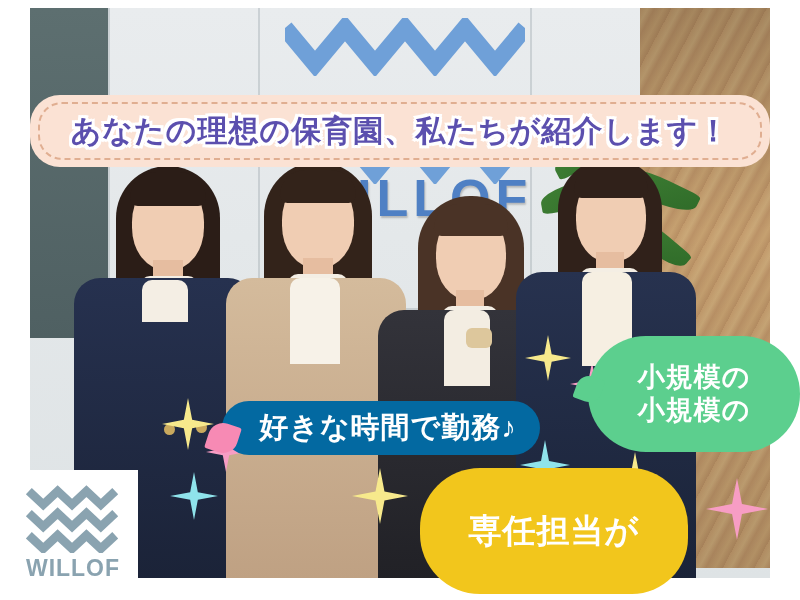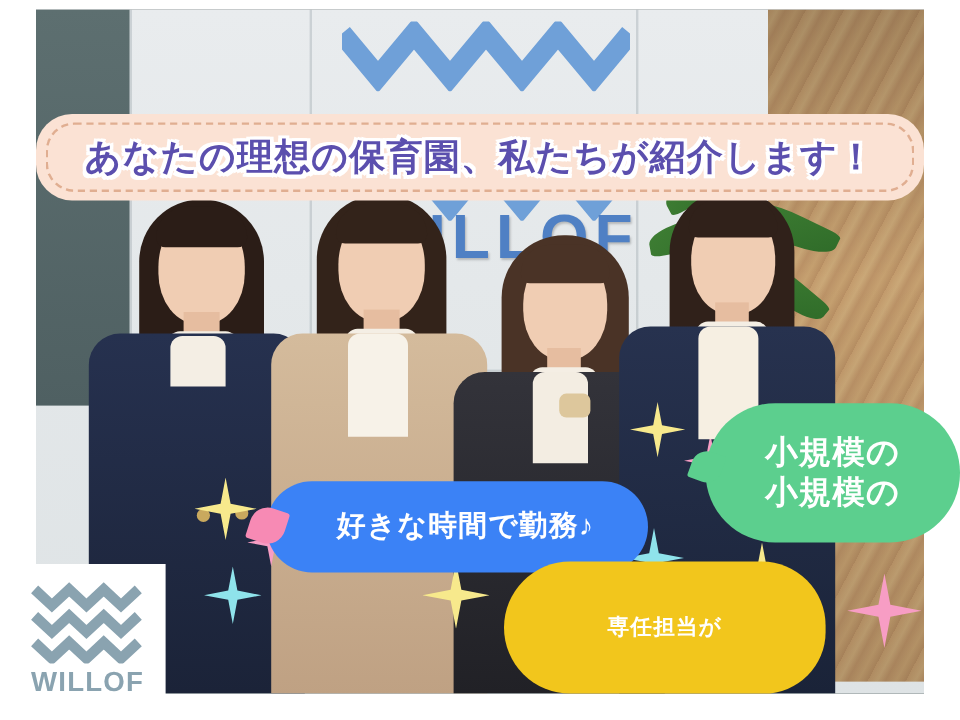--- a/index.html
+++ b/index.html
@@ -122,24 +122,24 @@
     display:flex;align-items:center;justify-content:center;
     text-align:center;
     color:#ffffff;
     font-weight:bold;
     line-height:1.22;
     box-sizing:border-box;
   }
   .bubble span{display:block;}
 
   .bubble-pink{
-    left:222px;top:401px;width:318px;height:76px;
-    background:#3b82f6;
+    left:222px;top:401px;width:318px;height:54px;
+    background:#0369a1;
     border-radius:46px 46px 46px 46px;
-    font-size:24px;
+    font-size:29px;
     letter-spacing:1px;
     padding-left:14px;
   }
   .bubble-pink:after{
     content:"";position:absolute;left:-14px;top:22px;
     width:30px;height:30px;background:#f78ab4;
     border-radius:50% 8% 50% 8%;
     transform:rotate(18deg);
   }
 
@@ -150,24 +150,24 @@
     font-size:30px;letter-spacing:2px;
   }
   .bubble-blue:after{
     content:"";position:absolute;right:-12px;top:30px;
     width:28px;height:28px;background:#7fccfb;
     border-radius:8% 50% 8% 50%;
     transform:rotate(10deg);
   }
 
   .bubble-yellow{
-    left:420px;top:468px;width:268px;height:110px;
+    left:420px;top:468px;width:268px;height:126px;
     background:#f2c61c;
     border-radius:60px 58px 56px 60px;
-    font-size:18px;letter-spacing:1px;
+    font-size:33px;letter-spacing:1px;
     flex-direction:column;
   }
 
   .bubble-green{
     left:588px;top:336px;width:212px;height:116px;
     background:#5ccf8e;
     border-radius:58px 58px 58px 58px;
     font-size:27px;letter-spacing:1px;
     flex-direction:column;
   }

